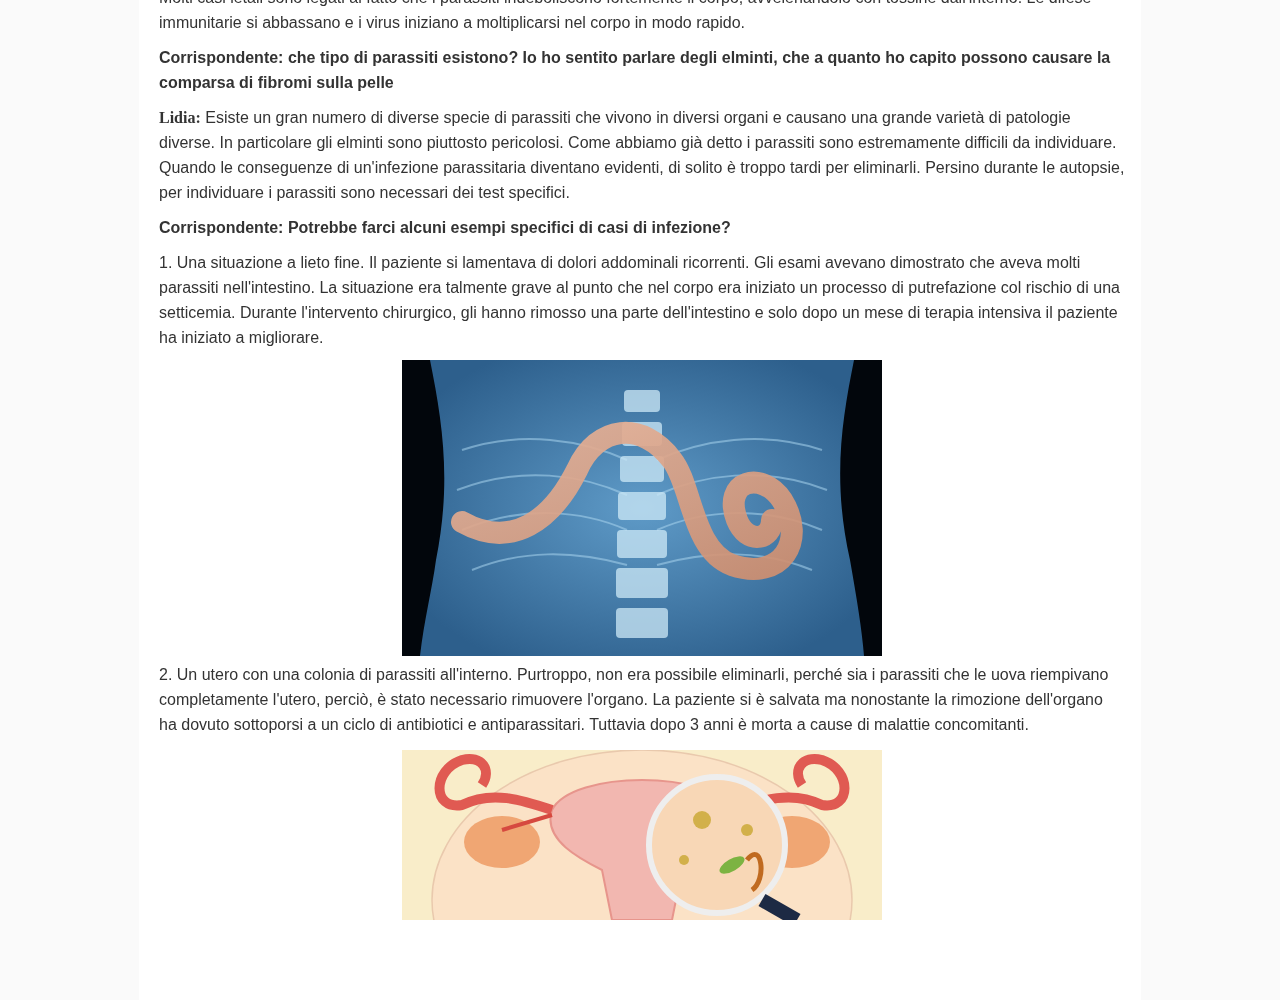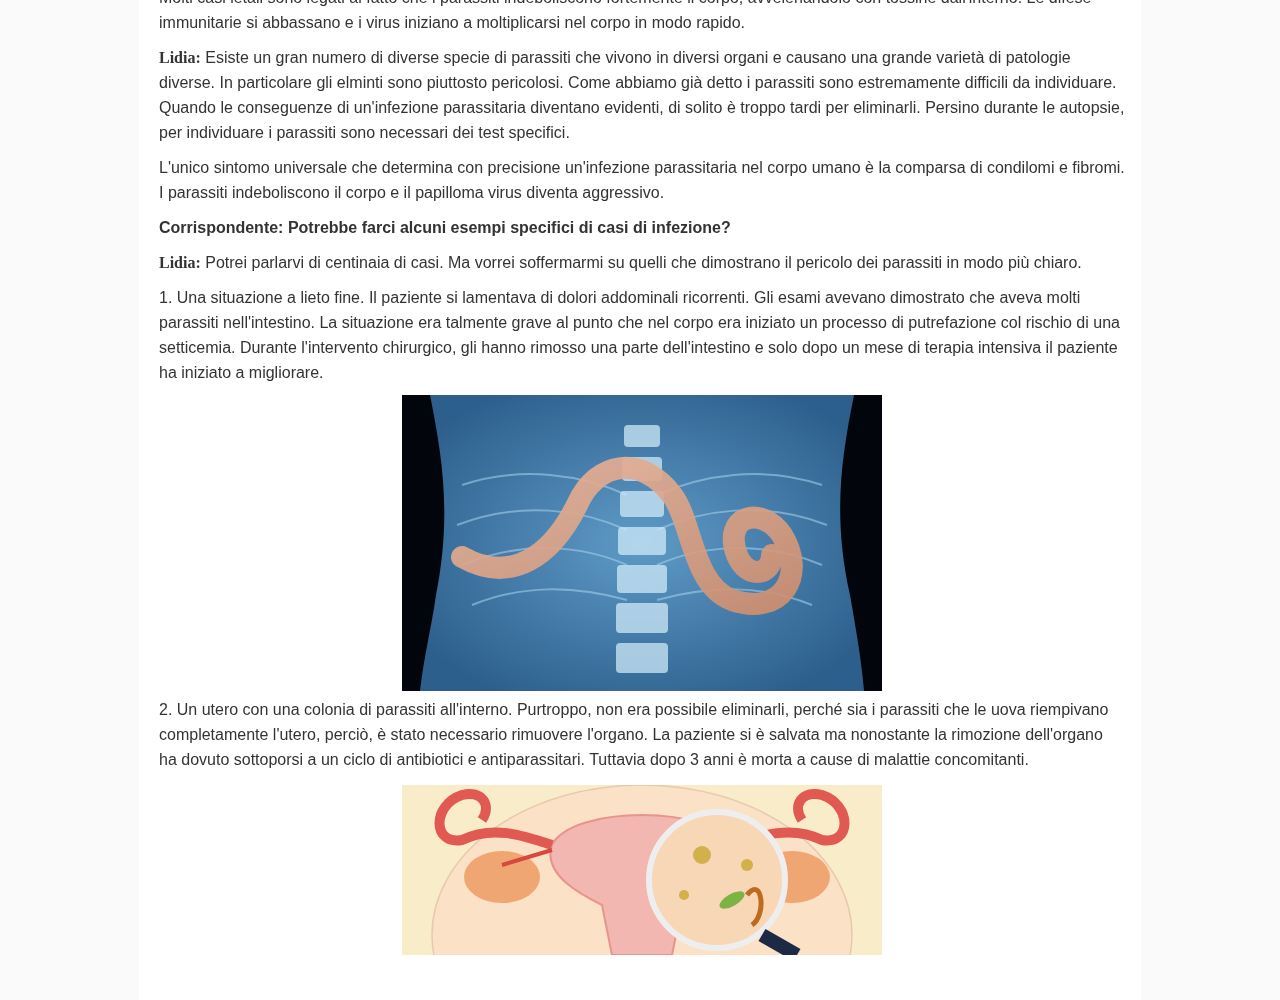--- a/index.html
+++ b/index.html
@@ -31,24 +31,23 @@
       background: #f8ebc4;
       position: relative; overflow: hidden;
     }
   </style>
 </head>
 <body>
 
 <div class="page">
   <div class="content">
     <p>Molti casi letali sono legati al fatto che i parassiti indeboliscono fortemente il corpo, avvelenandolo con tossine dall'interno. Le difese immunitarie si abbassano e i virus iniziano a moltiplicarsi nel corpo in modo rapido.</p>
+    <p class="q">Corrispondente: che tipo di parassiti esistono? Io ho sentito parlare degli elminti, che a quanto ho capito possono causare la comparsa di fibromi sulla pelle</p>
     <p><b>Lidia:</b><span> Esiste un gran numero di diverse specie di parassiti che vivono in diversi organi e causano una grande varietà di patologie diverse. In particolare gli elminti sono piuttosto pericolosi. Come abbiamo già detto i parassiti sono estremamente difficili da individuare. Quando le conseguenze di un'infezione parassitaria diventano evidenti, di solito è troppo tardi per eliminarli. Persino durante le autopsie, per individuare i parassiti sono necessari dei test specifici.</span></p>
-    <p>L'unico sintomo universale che determina con precisione un'infezione parassitaria nel corpo umano è la comparsa di condilomi e fibromi. I parassiti indeboliscono il corpo e il papilloma virus diventa aggressivo.</p>
     <p class="q">Corrispondente: Potrebbe farci alcuni esempi specifici di casi di infezione?</p>
-    <p><b>Lidia:</b><span> Potrei parlarvi di centinaia di casi. Ma vorrei soffermarmi su quelli che dimostrano il pericolo dei parassiti in modo più chiaro.</span></p>
     <p>1. Una situazione a lieto fine. Il paziente si lamentava di dolori addominali ricorrenti. Gli esami avevano dimostrato che aveva molti parassiti nell'intestino. La situazione era talmente grave al punto che nel corpo era iniziato un processo di putrefazione col rischio di una setticemia. Durante l'intervento chirurgico, gli hanno rimosso una parte dell'intestino e solo dopo un mese di terapia intensiva il paziente ha iniziato a migliorare.</p>
 
     <div class="figure fig1">
       <svg width="480" height="296" viewBox="0 0 480 296">
         <defs>
           <radialGradient id="bodyg" cx="50%" cy="50%" r="60%">
             <stop offset="0%" stop-color="#5f9bc8"></stop>
             <stop offset="100%" stop-color="#2d5f8c"></stop>
           </radialGradient>
           <linearGradient id="wormg" x1="0" y1="0" x2="1" y2="1">

